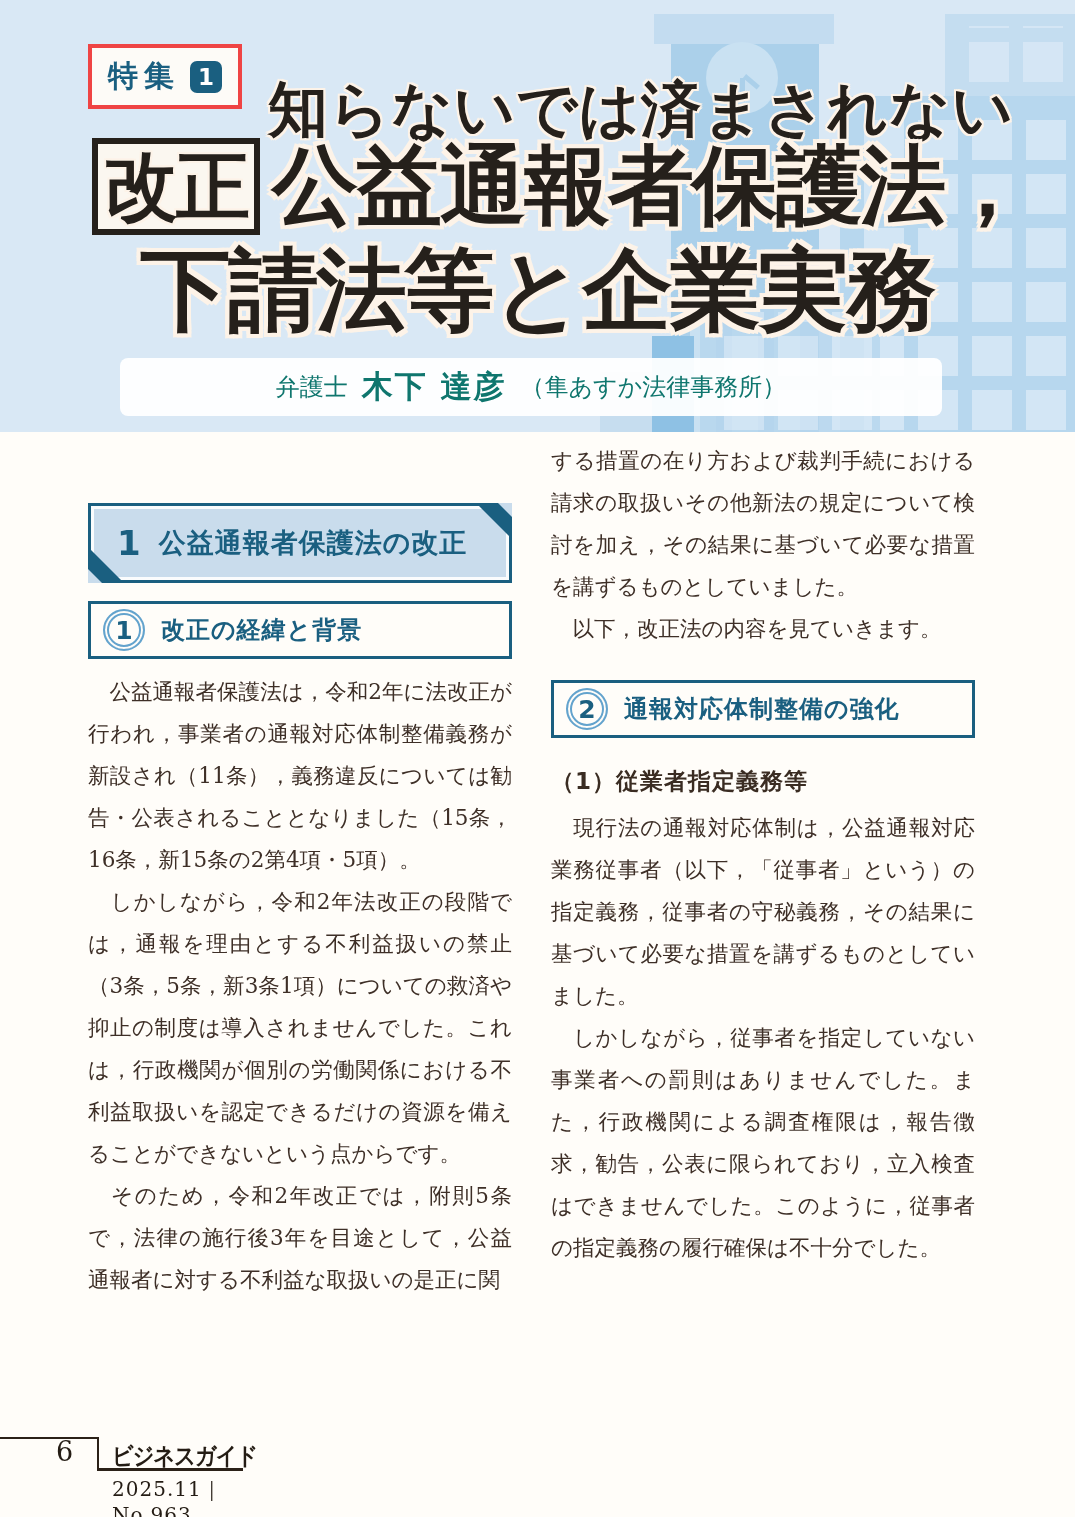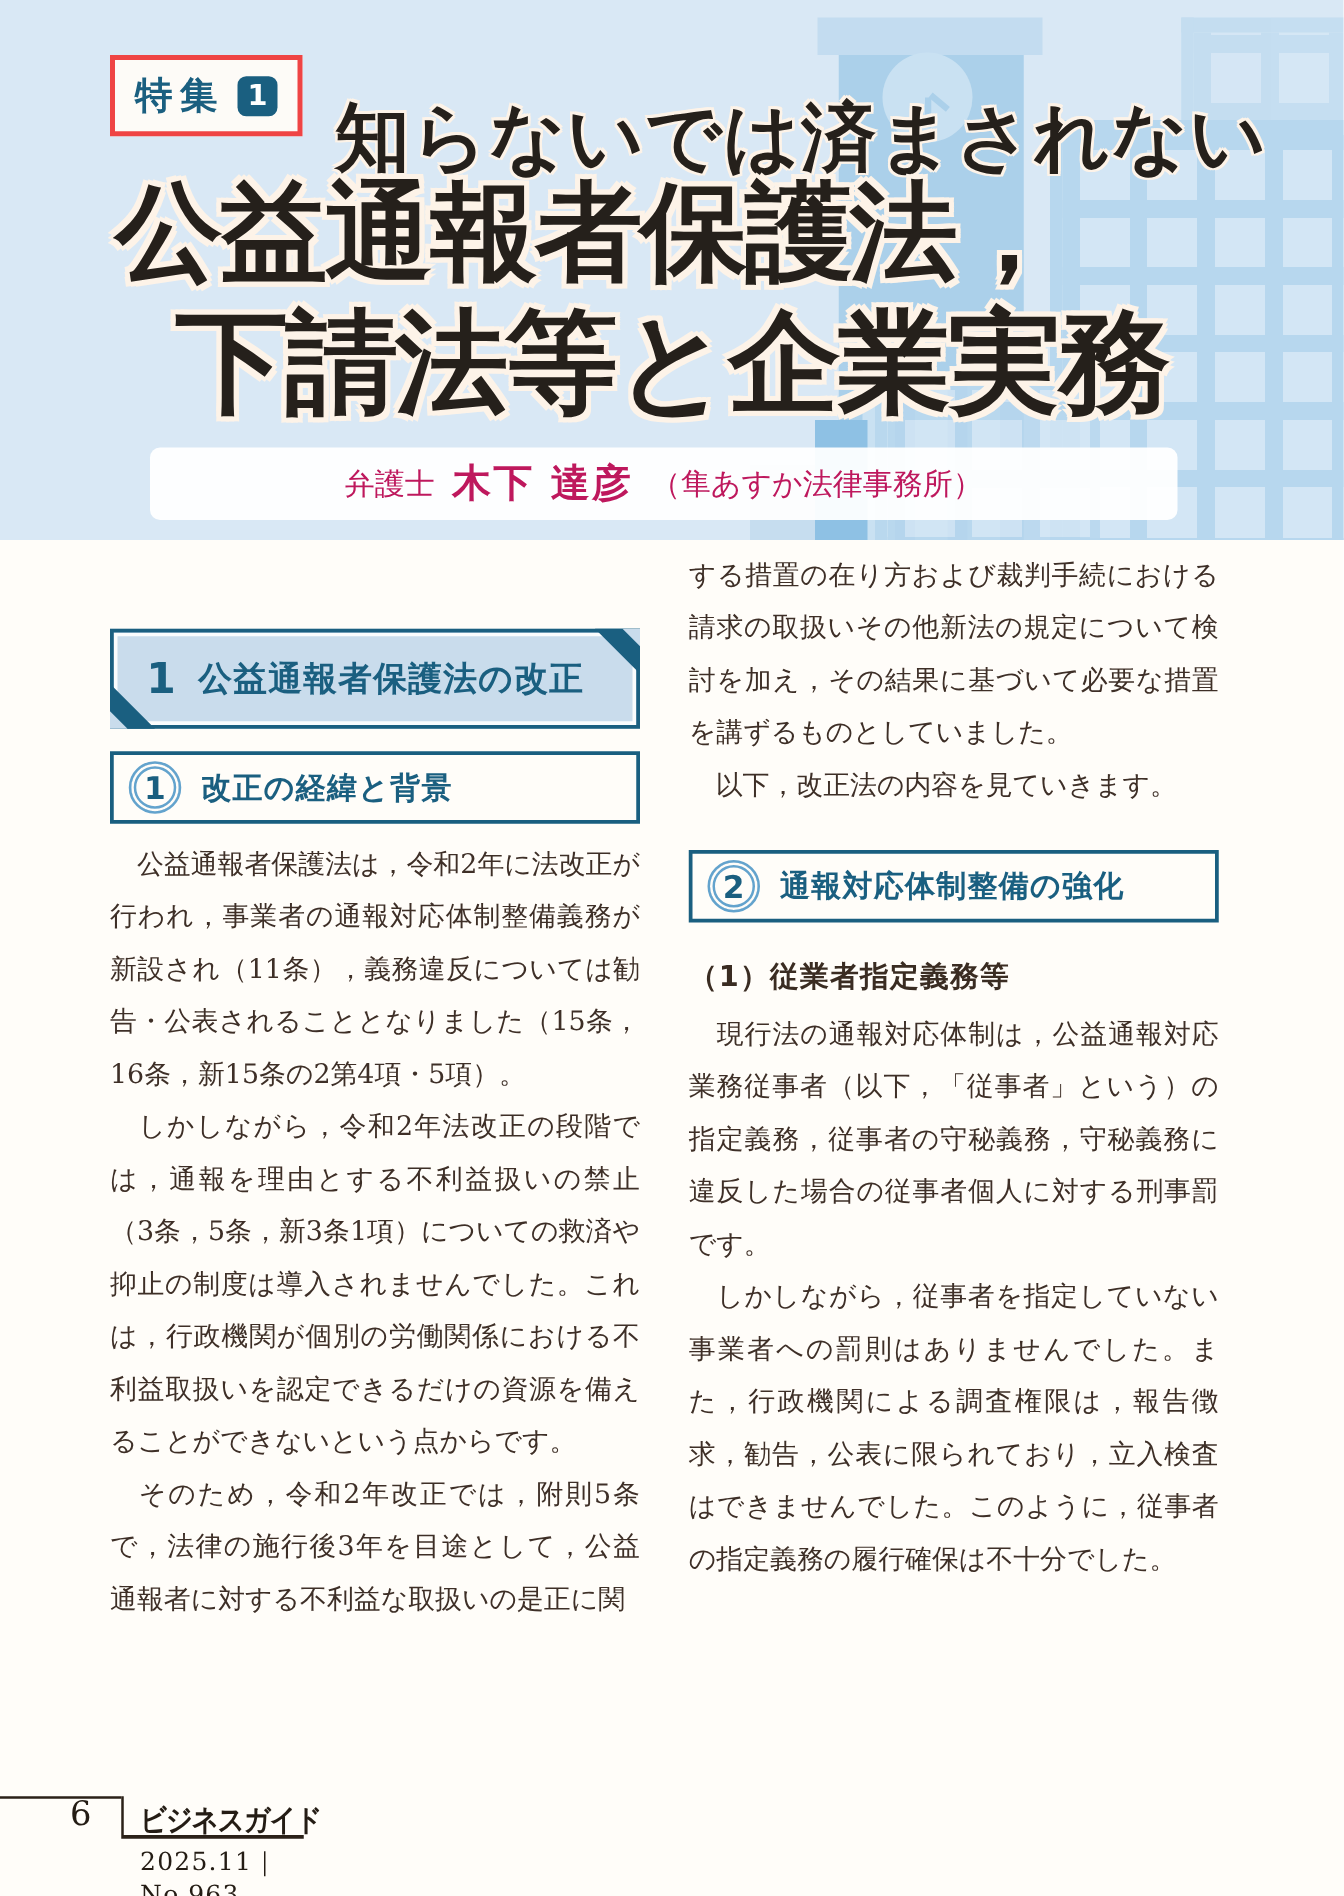--- a/index.html
+++ b/index.html
@@ -37,21 +37,21 @@
     -4px 0 0 #fdf3e8,4px 0 0 #fdf3e8,0 -4px 0 #fdf3e8,0 4px 0 #fdf3e8;}
 
   .subtitle{position:absolute;left:268px;top:70px;font-size:60px;font-weight:900;color:#25201b;letter-spacing:1px;}
   .title-l1{position:absolute;left:92px;top:128px;font-size:86px;font-weight:900;color:#25201b;
     letter-spacing:-2px;white-space:nowrap;display:flex;align-items:center;}
   .title-boxed{display:inline-block;border:6px solid #25201b;background:#fbf7f0;padding:0 6px;margin-right:12px;
     font-size:74px;line-height:1.15;}
   .title-l2{position:absolute;left:0;top:230px;width:1075px;text-align:center;font-size:90px;font-weight:900;
     color:#25201b;letter-spacing:-2px;}
   .author-band{position:absolute;left:120px;top:358px;width:822px;height:58px;background:rgba(255,255,255,0.94);
-    border-radius:8px;display:flex;align-items:center;justify-content:center;gap:14px;color:#be185d;}
+    border-radius:8px;display:flex;align-items:center;justify-content:center;gap:14px;color:#0f766e;}
   .a-pre,.a-aff{font-size:24px;}
   .a-name{font-size:31px;font-weight:bold;letter-spacing:2px;}
 
   
   .col{position:absolute;width:424px;color:#3e2f27;}
   .col-left{left:88px;top:452px;}
   .col-right{left:551px;top:440px;}
   .para{margin:0;font-family:"DejaVu Serif","Liberation Serif",serif;font-size:21.5px;line-height:42px;
     text-align:justify;letter-spacing:0px;}
 
@@ -115,20 +115,21 @@
     <div class="bld grid-b grid-bld"></div>
 
     <div class="badge">
       <span class="badge-label">特集</span>
       <span class="badge-num">1</span>
     </div>
 
     <div class="subtitle outline-sm">知らないでは済まされない</div>
 
     <div class="title-l1">
+      <span class="title-boxed outline-sm">改正</span>
       <span class="outline-lg">公益通報者保護法，</span>
     </div>
     <div class="title-l2 outline-lg">下請法等と企業実務</div>
 
     <div class="author-band">
       <span class="a-pre">弁護士</span>
       <span class="a-name">木下 達彦</span>
       <span class="a-aff">（隼あすか法律事務所）</span>
     </div>
   </header>
@@ -161,21 +162,21 @@
     <p class="para">する措置の在り方および裁判手続における請求の取扱いその他新法の規定について検討を加え，その結果に基づいて必要な措置を講ずるものとしていました。</p>
     <p class="para">　以下，改正法の内容を見ていきます。</p>
 
     <div class="sub-box gap-box">
       <span class="ring-num">2</span>
       <span class="sub-title">通報対応体制整備の強化</span>
     </div>
 
     <div class="item-heading">（1）従業者指定義務等</div>
 
-    <p class="para">　現行法の通報対応体制は，公益通報対応業務従事者（以下，「従事者」という）の指定義務，従事者の守秘義務，守秘義務に違反した場合の従事者個人に対する刑事罰です。</p>
+    <p class="para">　現行法の通報対応体制は，公益通報対応業務従事者（以下，「従事者」という）の指定義務，従事者の守秘義務，その結果に基づいて必要な措置を講ずるものとしていました。</p>
     <p class="para">　しかしながら，従事者を指定していない事業者への罰則はありませんでした。また，行政機関による調査権限は，報告徴求，勧告，公表に限られており，立入検査はできませんでした。このように，従事者の指定義務の履行確保は不十分でした。</p>
 
   </div>
 
   <footer class="footer">
     <span class="f-line-a"></span>
     <span class="f-line-v"></span>
     <span class="f-line-b"></span>
     <span class="f-num">6</span>
     <span class="f-logo">ビジネスガイド</span>

